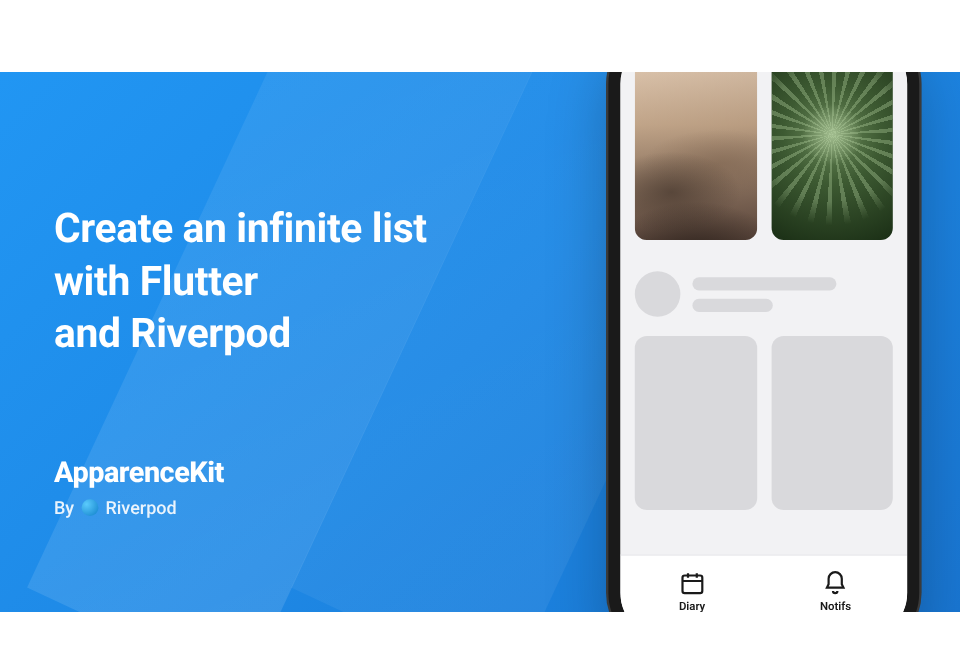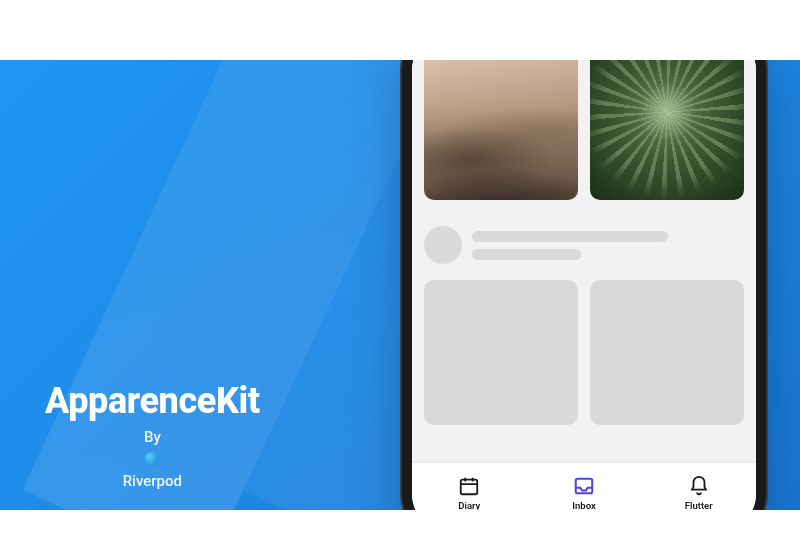--- a/index.html
+++ b/index.html
@@ -27,32 +27,32 @@
     font-size: 34px;
     font-weight: 700;
     line-height: 1.28;
     letter-spacing: -0.3px;
   }
   .brand {
     position: absolute;
     left: 45px; top: 320px;
     color: #fff;
   }
-  .brand-kit { font-size: 36px; font-weight: 800; letter-spacing: -0.4px; }
-  .brand-by { margin-top: 6px; font-size: 15px; font-weight: 500; display: flex; align-items: center; gap: 6px; opacity: 0.9; flex-direction: column; }
+  .brand-kit { font-size: 24px; font-weight: 800; letter-spacing: -0.4px; }
+  .brand-by { margin-top: 6px; font-size: 15px; font-weight: 500; display: flex; align-items: center; gap: 6px; opacity: 0.9; }
   .logo-dot {
     width: 14px; height: 14px; border-radius: 50%;
     background: radial-gradient(circle at 30% 30%, #5fd1ff, #0b7dc7);
     display: inline-block;
   }
   
   .phone {
     position: absolute;
     right: 34px; top: -38px;
-    width: 364px; height: 520px;
+    width: 259px; height: 520px;
     background: #f7f7f8;
     border: 10px solid #1a1a1a;
     border-radius: 48px;
     box-shadow: 0 0 0 2px #3a3a3a, 0 20px 50px rgba(0,0,0,0.25);
     overflow: hidden;
     text-align: center;
   }
   .phone-inner {
     position: absolute; inset: 0;
     border-radius: 38px;
@@ -116,20 +116,25 @@
   .nav-icon svg { width: 22px; height: 22px; }
 </style>
 </head>
 <body>
 
 <div class="page">
   <div class="banner">
     <div class="slash s1"></div>
     <div class="slash s2"></div>
 
+    <div class="headline">
+      <div>Create an infinite list</div>
+      <div>with Flutter</div>
+      <div>and Riverpod</div>
+    </div>
 
     <div class="brand">
       <div class="brand-kit">ApparenceKit</div>
       <div class="brand-by">
         <span>By</span>
         <span class="logo-dot"></span>
         <span>Riverpod</span>
       </div>
     </div>
 
@@ -158,35 +163,26 @@
             <span class="nav-icon">
               <svg viewBox="0 0 24 24" fill="none" stroke="#1a1a1a" stroke-width="2">
                   <rect x="3" y="5" width="18" height="16" rx="2"></rect>
                   <line x1="3" y1="10" x2="21" y2="10"></line>
                   <line x1="8" y1="3" x2="8" y2="7"></line>
                   <line x1="16" y1="3" x2="16" y2="7"></line>
                 </svg>
             </span>
             <span class="nav-label">Diary</span>
           </div>
-          <div class="nav-item active">
-            <span class="nav-icon">
-              <svg viewBox="0 0 24 24" fill="none" stroke="#5340e8" stroke-width="2.2">
-                  <rect x="3" y="4" width="18" height="16" rx="2"></rect>
-                  <path d="M3 14 L8 14 L10 17 L14 17 L16 14 L21 14"></path>
-                </svg>
-            </span>
-            <span class="nav-label">Inbox</span>
-          </div>
           <div class="nav-item">
             <span class="nav-icon">
               <svg viewBox="0 0 24 24" fill="none" stroke="#1a1a1a" stroke-width="2">
                   <path d="M6 8a6 6 0 1 1 12 0v5l1.5 3h-15L6 13V8z"></path>
                   <path d="M10 19a2 2 0 0 0 4 0"></path>
                 </svg>
             </span>
-            <span class="nav-label">Flutter</span>
+            <span class="nav-label">Notifs</span>
           </div>
         </div>
       </div>
     </div>
   </div>
 </div>
 
 </body></html>

